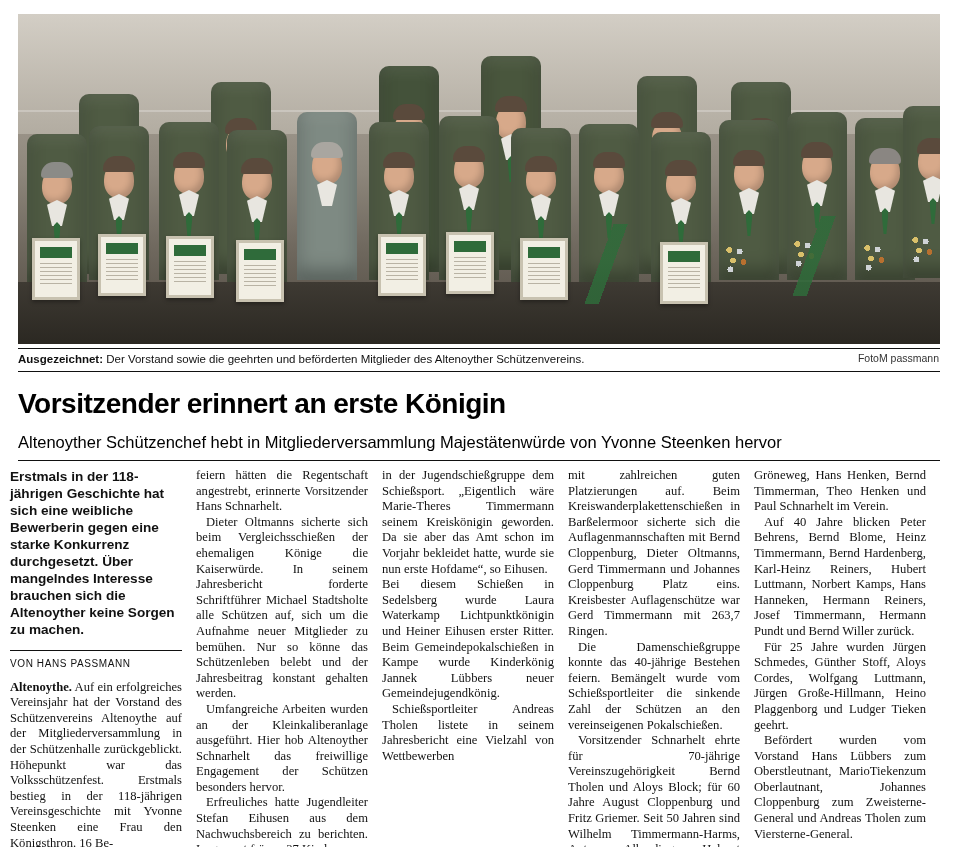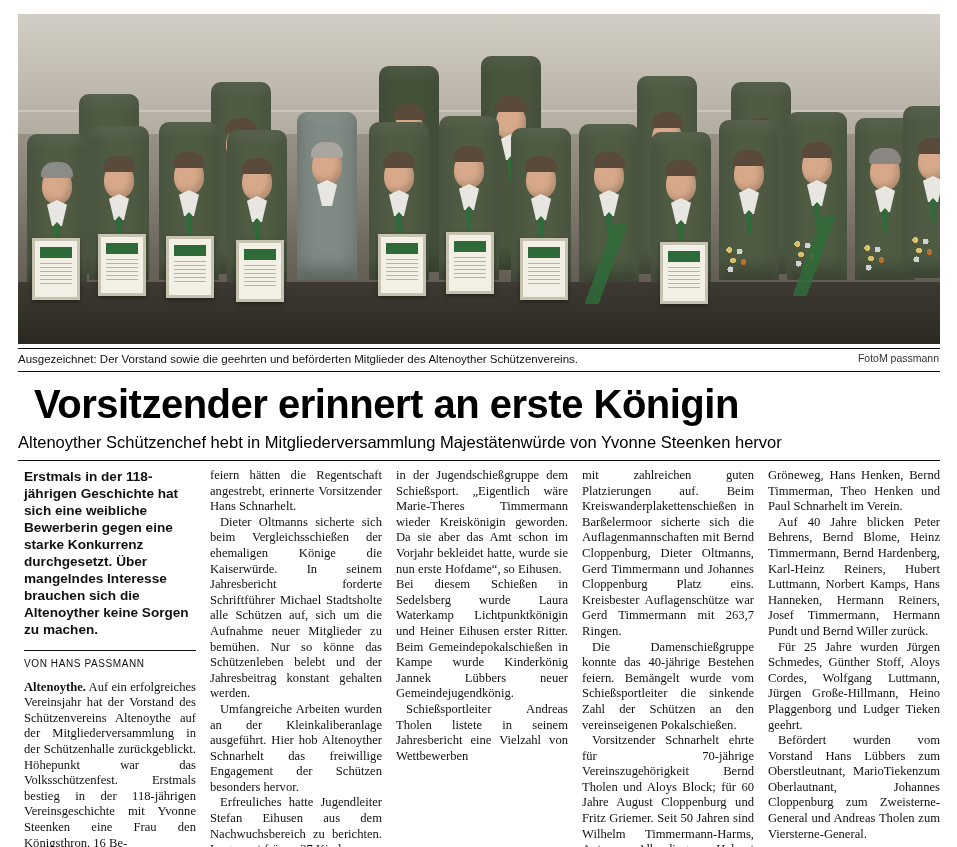--- a/index.html
+++ b/index.html
@@ -169,21 +169,21 @@
   .caption {
     position: absolute;
     left: 18px;
     top: 352px;
     width: 700px;
     font-family: "Liberation Sans", sans-serif;
     font-size: 11.5px;
     line-height: 14px;
     color: #111;
   }
-  .caption b { font-weight: normal; margin-top: 28px; }
+  .caption b { font-weight: bold; margin-top: 28px; }
   .credit {
     position: absolute;
     right: 18px;
     top: 352px;
     font-family: "Liberation Sans", sans-serif;
     font-size: 10.5px;
     color: #333;
     text-align: left;
   }
   .caption-rule2 {
@@ -191,26 +191,26 @@
     left: 18px;
     top: 371px;
     width: 922px;
     height: 1px;
     background: #111;
   }
 
   
   .headline {
     position: absolute;
-    left: 34px;
+    left: 18px;
     top: 382px;
     width: 922px;
     font-family: "Liberation Sans", sans-serif;
     font-weight: bold;
-    font-size: 40px;
+    font-size: 28px;
     line-height: 44px;
     letter-spacing: -0.5px;
     color: #000;
   }
   .subhead {
     position: absolute;
     left: 18px;
     top: 432px;
     width: 922px;
     font-family: "Liberation Sans", sans-serif;
@@ -223,21 +223,21 @@
     left: 18px;
     top: 460px;
     width: 922px;
     height: 1px;
     background: #111;
   }
 
   
   .cols {
     position: absolute;
-    left: 24px;
+    left: 10px;
     top: 468px;
     width: 922px;
     height: 370px;
     display: flex;
     gap: 14px;
   }
   .col {
     width: 172px;
     font-size: 12.6px;
     line-height: 15.6px;
@@ -486,21 +486,21 @@
     </div>
 
     <div class="col">
       <p>feiern hätten die Regentschaft angestrebt, erinnerte Vorsitzender Hans Schnarhelt.</p>
       <p style="text-indent:10px">Dieter Oltmanns sicherte sich beim Vergleichsschießen der ehemaligen Könige die Kaiserwürde. In seinem Jahresbericht forderte Schriftführer Michael Stadtsholte alle Schützen auf, sich um die Aufnahme neuer Mitglieder zu bemühen. Nur so könne das Schützenleben belebt und der Jahresbeitrag konstant gehalten werden.</p>
       <p style="text-indent:10px">Umfangreiche Arbeiten wurden an der Kleinkaliberanlage ausgeführt. Hier hob Altenoyther Schnarhelt das freiwillige Engagement der Schützen besonders hervor.</p>
       <p style="text-indent:10px">Erfreuliches hatte Jugendleiter Stefan Eihusen aus dem Nachwuchsbereich zu berichten. Insgesamt frönen 37 Kinder</p>
     </div>
 
     <div class="col">
-      <p>in der Jugendschießgruppe dem Schießsport. „Eigentlich wäre Marie-Theres Timmermann wieder Kreiskönigin geworden. Da sie aber das Amt schon im Vorjahr bekleidet hatte, wurde sie nun erste Hofdame“, so Eihusen.</p>
+      <p>in der Jugendschießgruppe dem Schießsport. „Eigentlich wäre Marie-Theres Timmermann seinem Kreiskönigin geworden. Da sie aber das Amt schon im Vorjahr bekleidet hatte, wurde sie nun erste Hofdame“, so Eihusen.</p>
       <p>Bei diesem Schießen in Sedelsberg wurde Laura Waterkamp Lichtpunktkönigin und Heiner Eihusen erster Ritter. Beim Gemeindepokalschießen in Kampe wurde Kinderkönig Jannek Lübbers neuer Gemeindejugendkönig.</p>
       <p style="text-indent:10px">Schießsportleiter Andreas Tholen listete in seinem Jahresbericht eine Vielzahl von Wettbewerben</p>
     </div>
 
     <div class="col">
       <p>mit zahlreichen guten Platzierungen auf. Beim Kreiswanderplakettenschießen in Barßelermoor sicherte sich die Auflagenmannschaften mit Bernd Cloppenburg, Dieter Oltmanns, Gerd Timmermann und Johannes Cloppenburg Platz eins. Kreisbester Auflagenschütze war Gerd Timmermann mit 263,7 Ringen.</p>
       <p style="text-indent:10px">Die Damenschießgruppe konnte das 40-jährige Bestehen feiern. Bemängelt wurde vom Schießsportleiter die sinkende Zahl der Schützen an den vereinseigenen Pokalschießen.</p>
       <p style="text-indent:10px">Vorsitzender Schnarhelt ehrte für 70-jährige Vereinszugehörigkeit Bernd Tholen und Aloys Block; für 60 Jahre August Cloppenburg und Fritz Griemer. Seit 50 Jahren sind Wilhelm Timmermann-Harms, Anton Alberding, Helmut Schnarhelt, Anton</p>
     </div>
 

